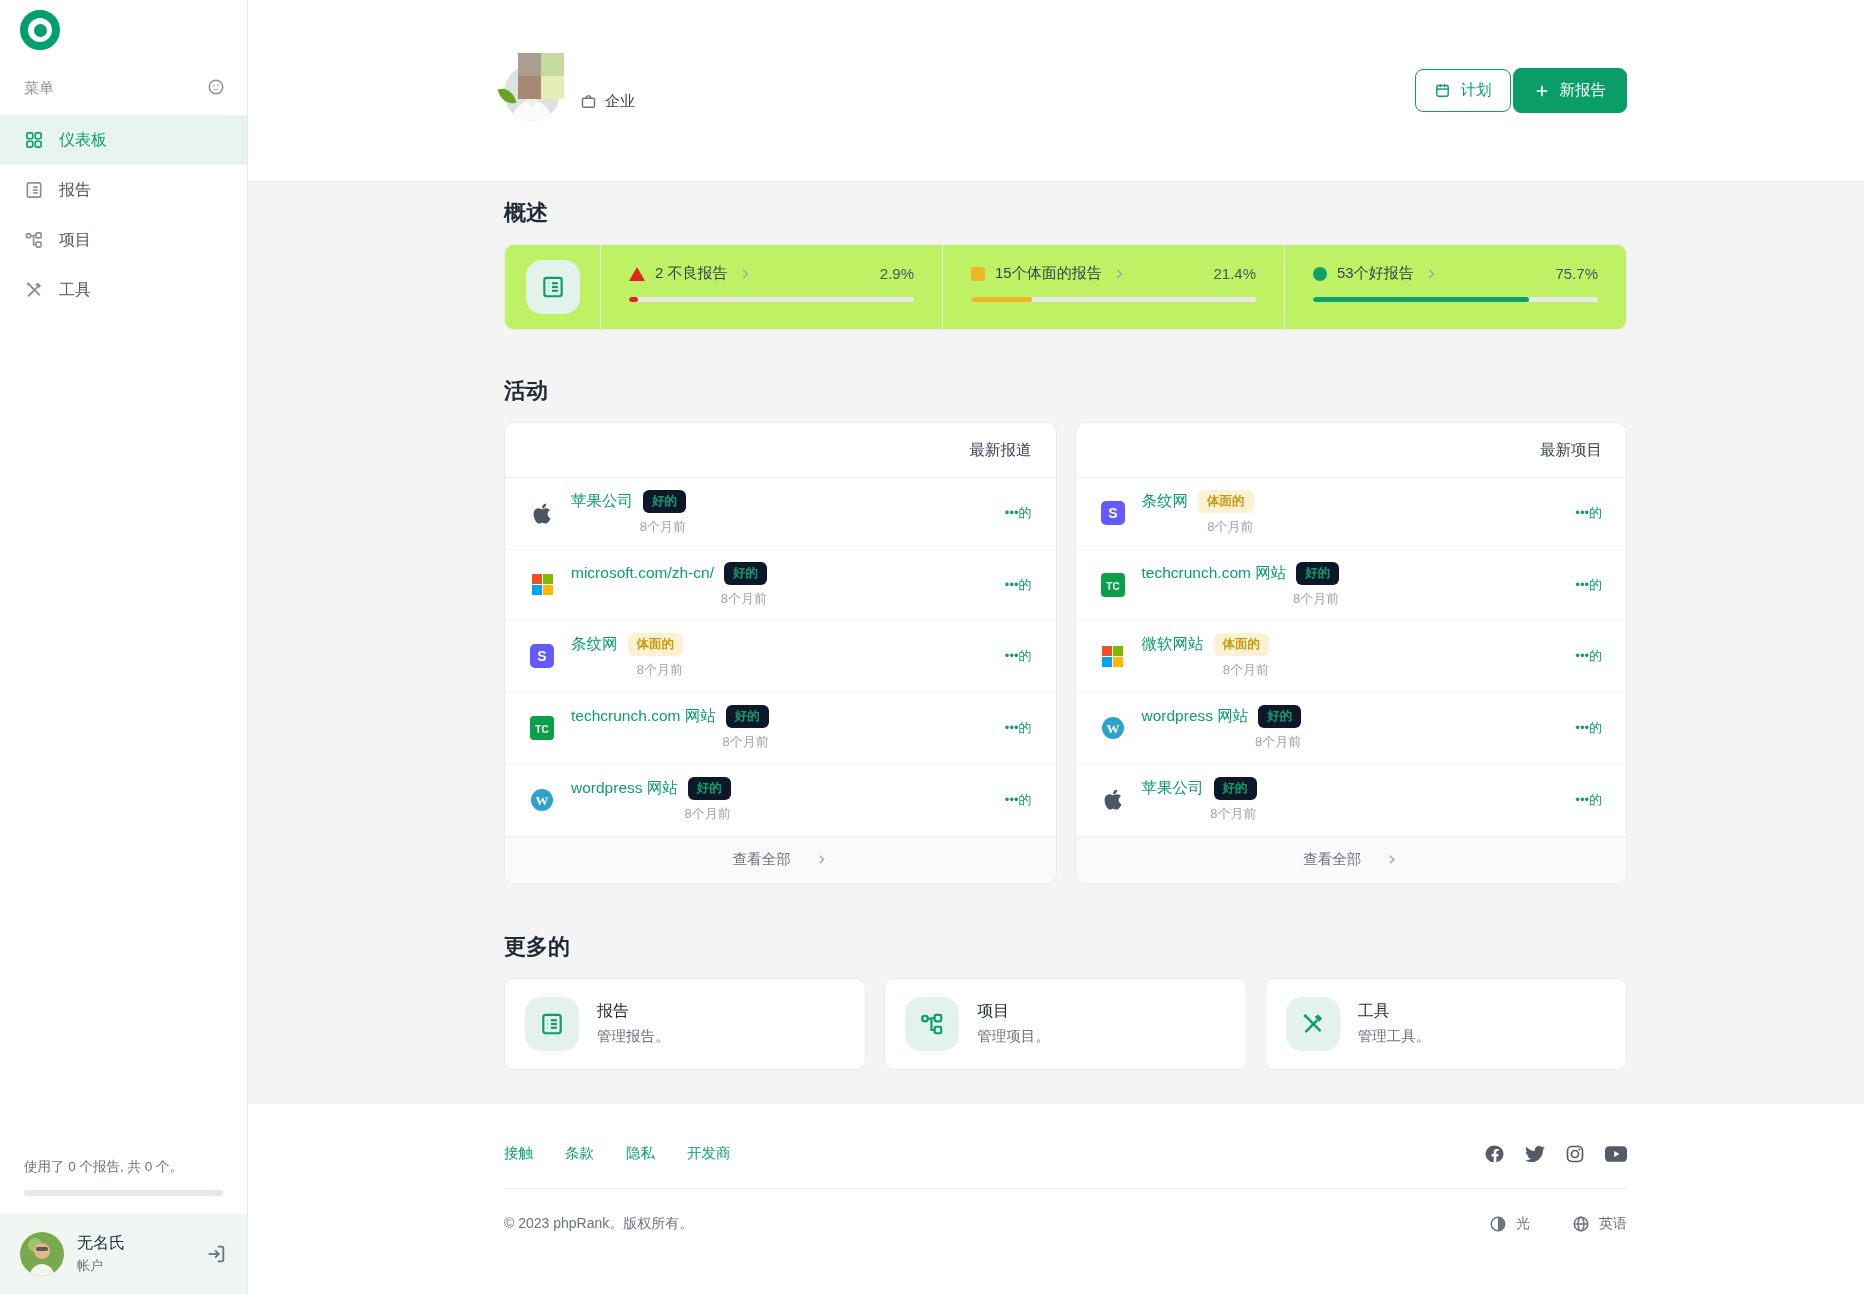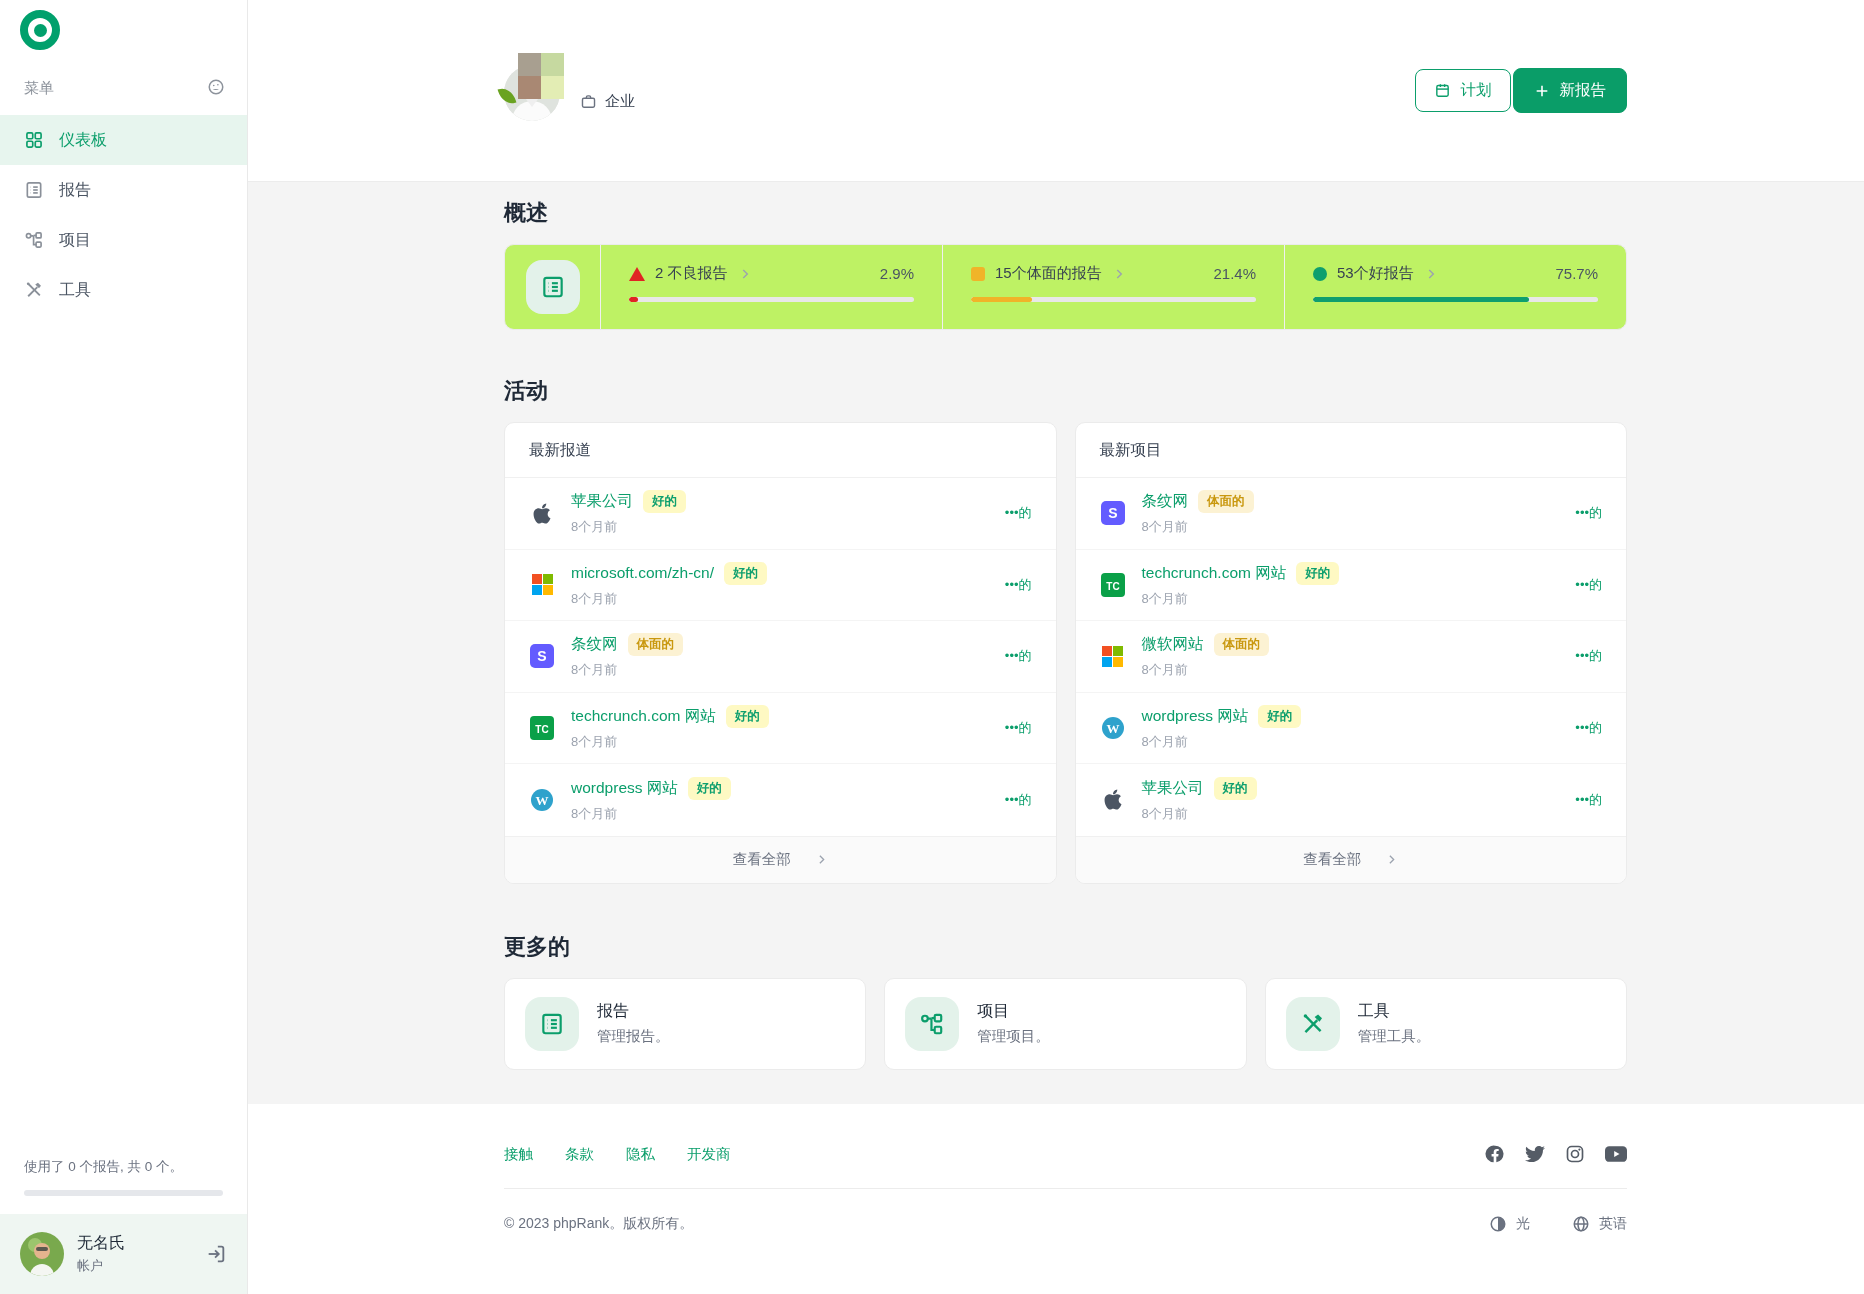--- a/index.html
+++ b/index.html
@@ -77,49 +77,49 @@
   .shape-triangle { width:0; height:0; border-left:8px solid transparent; border-right:8px solid transparent;
                     border-bottom:14px solid #e02424; }
   .shape-square { width:14px; height:14px; border-radius:3px; background:#f0b429; }
   .shape-circle { width:14px; height:14px; border-radius:50%; background:#0e9f6e; }
   .chev { color:#9ca3af; display:flex; }
   .pct { margin-left:auto; color:#4b5563; font-size:15px; }
   .stat-bar { margin-top:14px; height:5px; background:#e8e8e8; border-radius:3px; overflow:hidden; }
   .stat-fill { height:100%; border-radius:3px; min-width:9px; }
   .fill-red { background:#e02424; } .fill-yellow { background:#f0b429; } .fill-green { background:#0e9f6e; }
 
-  .cards-row { display:flex; gap:18px; margin-top:16px; }
+  .cards-row { display:flex; gap:18px; margin-top:16px;text-align:right; }
   .act-card { flex:1; background:#fff; border:1px solid #ebebeb; border-radius:10px; overflow:hidden;
               display:flex; flex-direction:column; }
   .act-head { padding:17px 24px 16px; font-size:15.5px; color:#374151; font-weight:500;
               border-bottom:1px solid #f0f0f0; }
   .act-item { display:flex; align-items:center; padding:0 24px; height:71.5px;
               border-bottom:1px solid #f4f4f4; }
   .site-icon { width:26px; height:26px; margin-right:16px; display:flex; align-items:center;
                justify-content:center; flex:0 0 26px; }
   .item-main { display:flex; flex-direction:column; }
   .name-row { display:flex; align-items:center; gap:10px; }
   .site-link { color:#0b9e6b; font-size:15.5px; cursor:pointer; }
   .badge { font-size:12.5px; padding:3px 9px; border-radius:6px; font-weight:700; }
-  .badge-good { background:#fef9c3; color:#0e9f6e; }
+  .badge-good { background:#0f172a; color:#0e9f6e; }
   .badge-decent { background:#fcf2d3; color:#c9980f; }
   .time { font-size:13px; color:#9ca3af; margin-top:5px; }
   .score { margin-left:auto; color:#0b9e6b; font-size:13px; }
   .act-foot { margin-top:auto; background:#fafafa; border-top:1px solid #f0f0f0; height:47px;
               display:flex; align-items:center; justify-content:center; gap:24px; color:#6b7280;
               font-size:14.5px; cursor:pointer; }
 
   .more-row { display:flex; gap:18px; margin-top:16px; }
   .more-card { flex:1; background:#fff; border:1px solid #ebebeb; border-radius:10px; height:92px;
                padding:0 20px; display:flex; align-items:center; gap:18px; cursor:pointer; }
   .more-title { font-size:16px; color:#1f2937; }
   .more-desc { font-size:14.5px; color:#6b7280; margin-top:5px; }
 
   .footer { flex:0 0 190px; background:#fff; padding:40px 237px 0 256px; }
-  .foot-row1 { display:flex; align-items:center; }
+  .foot-row1 { display:flex; }
   .foot-links { display:flex; gap:32px; }
   .foot-link { color:#0b9e6b; font-size:14.5px; cursor:pointer; }
   .social { margin-left:auto; display:flex; gap:20px; color:#555c66; align-items:center; }
   .social .sicon { display:flex; cursor:pointer; }
   .foot-div { border-bottom:1px solid #ececec; margin-top:24px; }
   .foot-row2 { display:flex; align-items:center; margin-top:26px; font-size:14px; color:#6b7280; }
   .foot-ctrls { margin-left:auto; display:flex; gap:42px; }
   .foot-ctrl { display:flex; align-items:center; gap:9px; cursor:pointer; color:#6b7280; }
 </style>
 </head>

